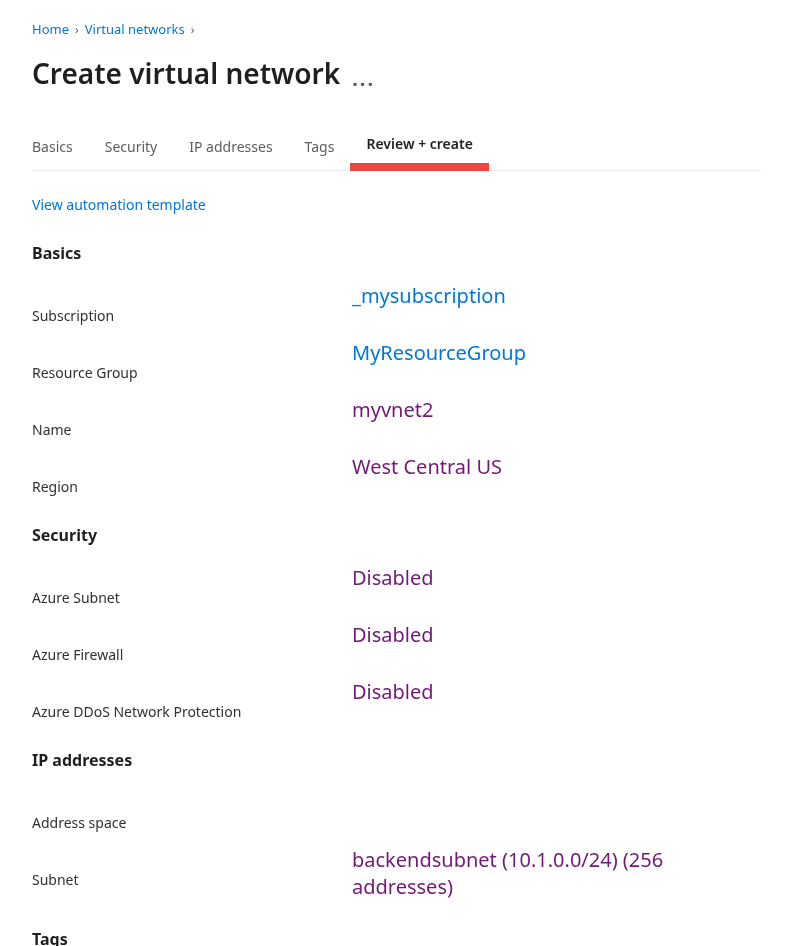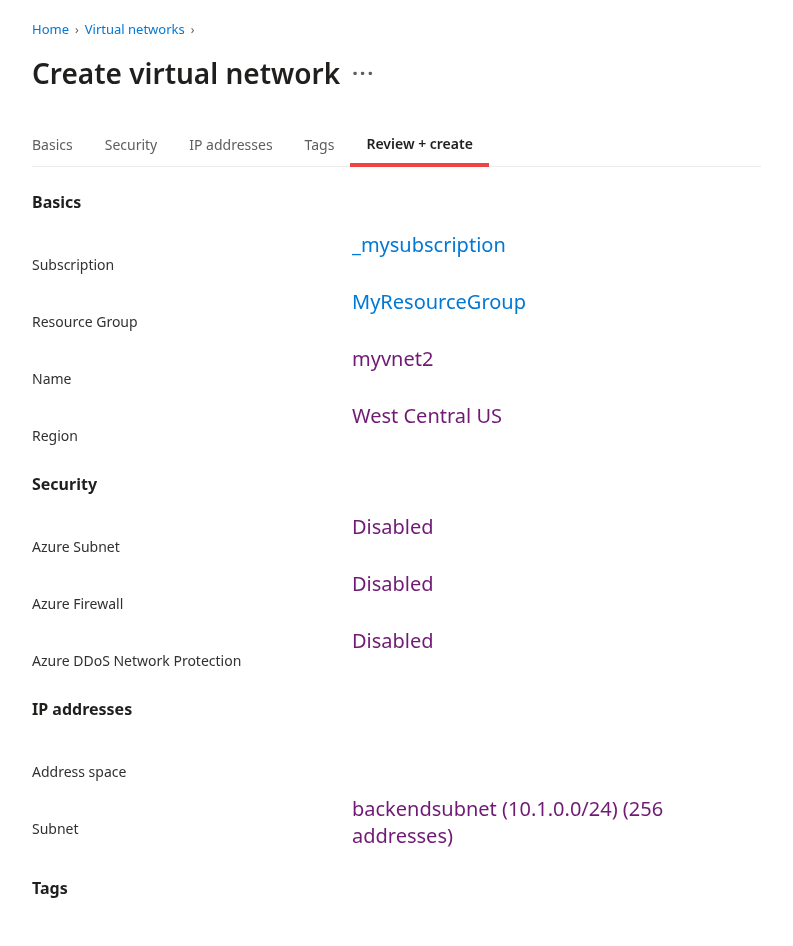--- a/index.html
+++ b/index.html
@@ -36,21 +36,21 @@
       text-align: center;
     }
 
     .breadcrumb-separator {
       color: #605e5c;
       font-size: 12px;
     }
 
     .page-title-row {
       display: flex;
-      align-items: flex-start;
+      align-items: flex-end;
       gap: 12px;
       margin-bottom: 32px;
     }
 
     .page-title {
       font-size: 28px;
       font-weight: 600;
       color: #201f1e;
     }
 
@@ -76,21 +76,21 @@
       color: #605e5c;
       cursor: pointer;
       border-bottom: 2px solid transparent;
       margin-bottom: -1px;
       white-space: nowrap;
     }
 
     .tab-item.active {
       color: #201f1e;
       font-weight: 600;
-      border-bottom: 4px solid #ef4444;
+      border-bottom: 8px solid #ef4444;
     }
 
     .tab-item:first-child {
       padding-left: 0;
     }
 
     .automation-link {
       color: #0078d4;
       font-size: 14px;
       cursor: pointer;
@@ -154,20 +154,21 @@
   
   <nav class="tabs-nav">
     <div class="tab-item">Basics</div>
     <div class="tab-item">Security</div>
     <div class="tab-item">IP addresses</div>
     <div class="tab-item">Tags</div>
     <div class="tab-item active">Review + create</div>
   </nav>
 
   
+  <a class="automation-link">View automation template</a>
 
   
   <div class="section">
     <div class="section-title">Basics</div>
 
     <div class="field-row">
       <div class="field-label">Subscription</div>
       <div class="field-value">_mysubscription</div>
     </div>
 

